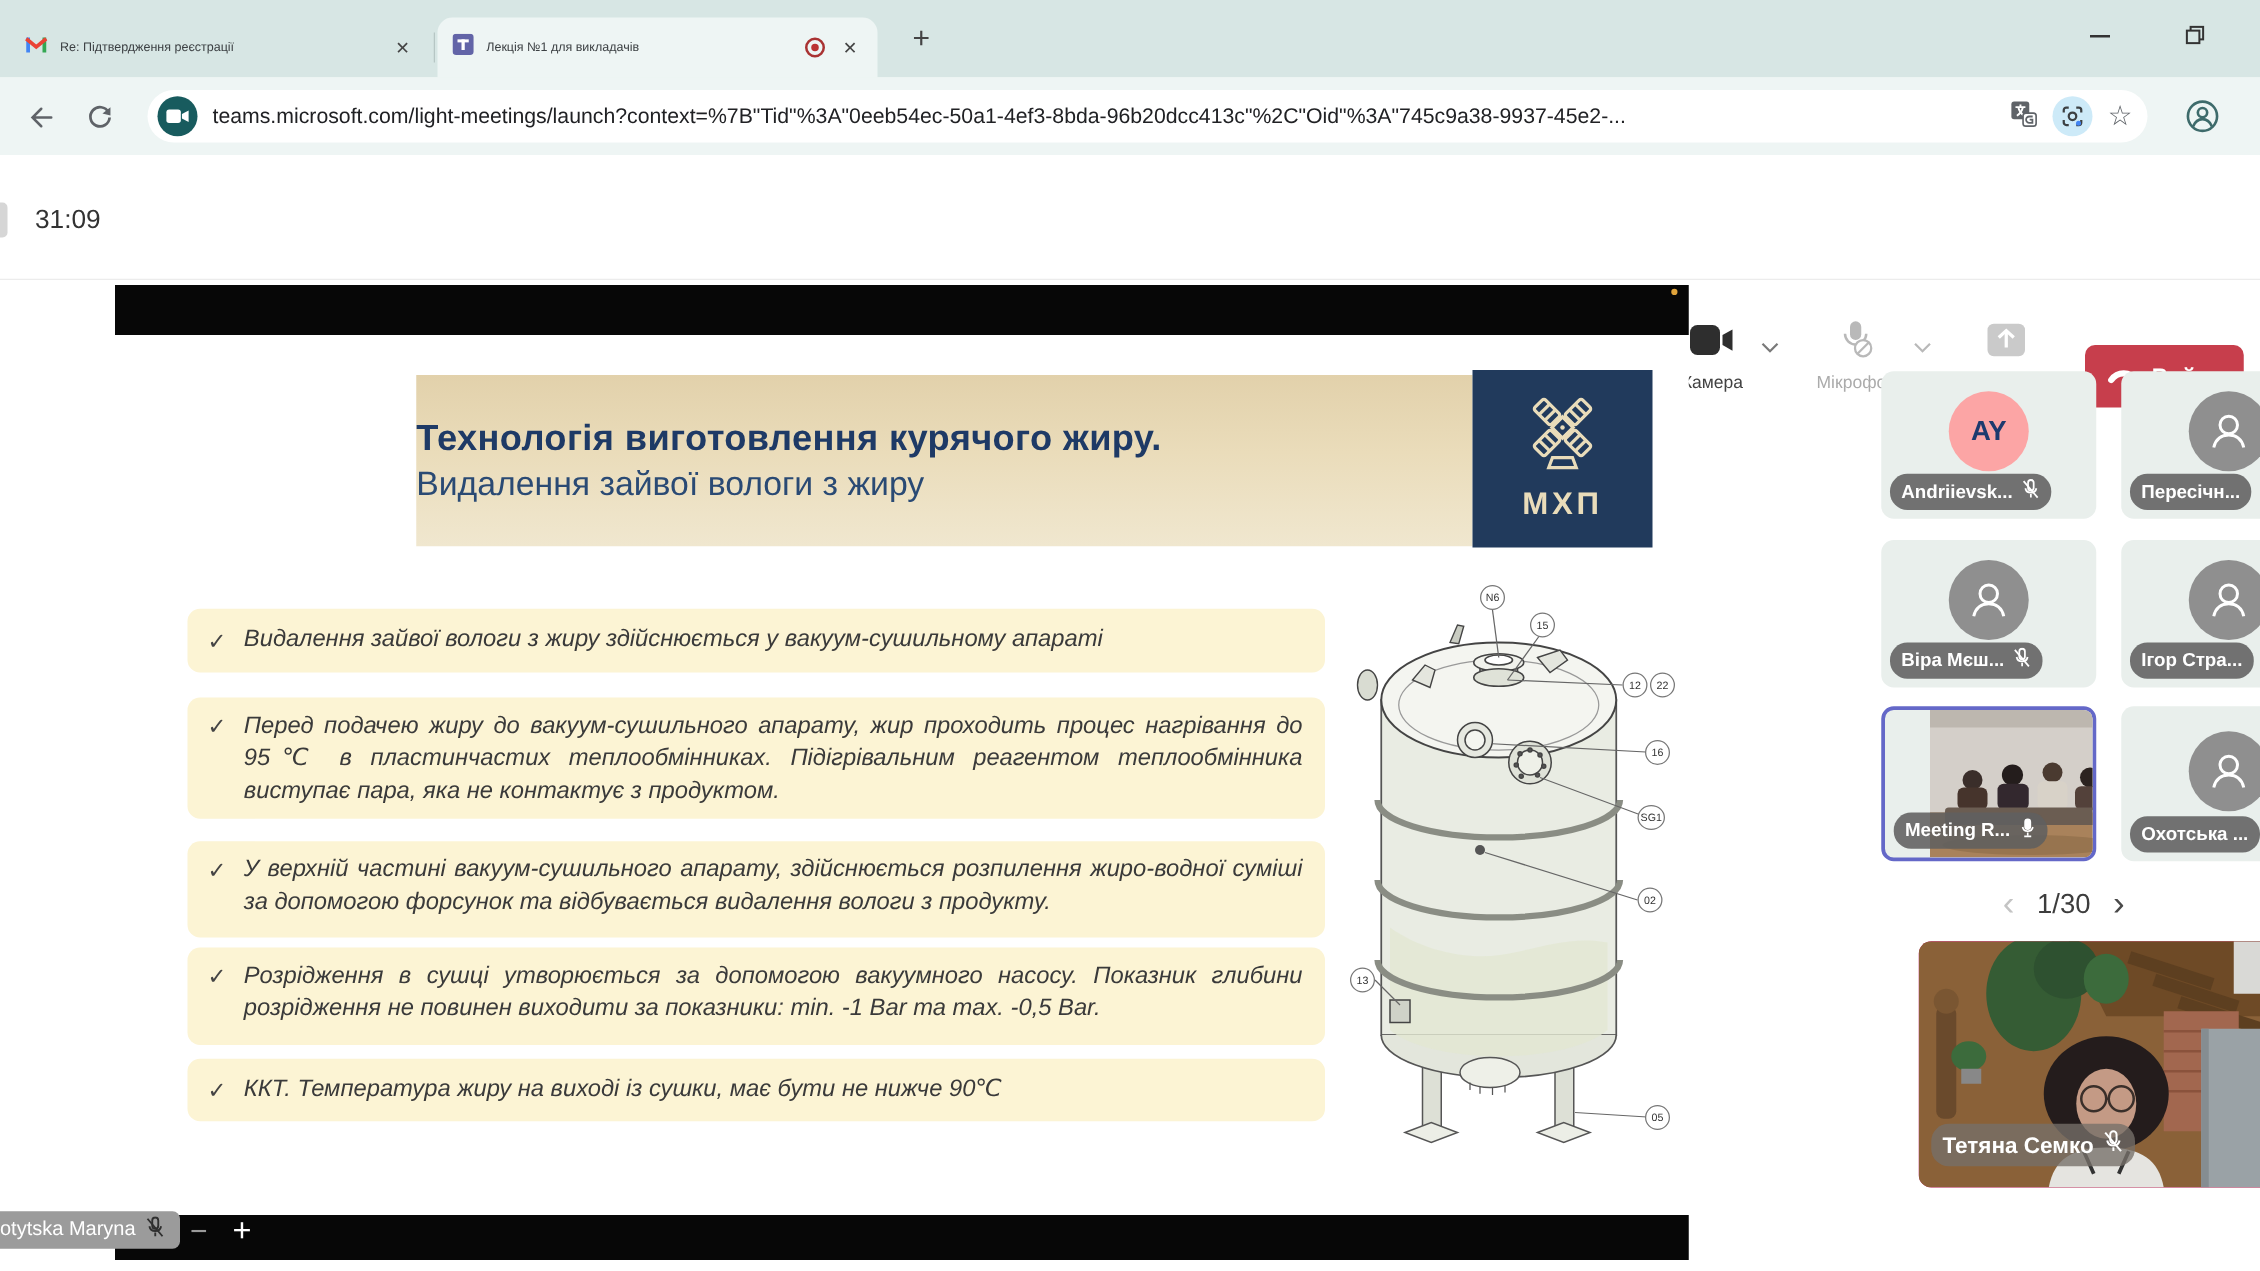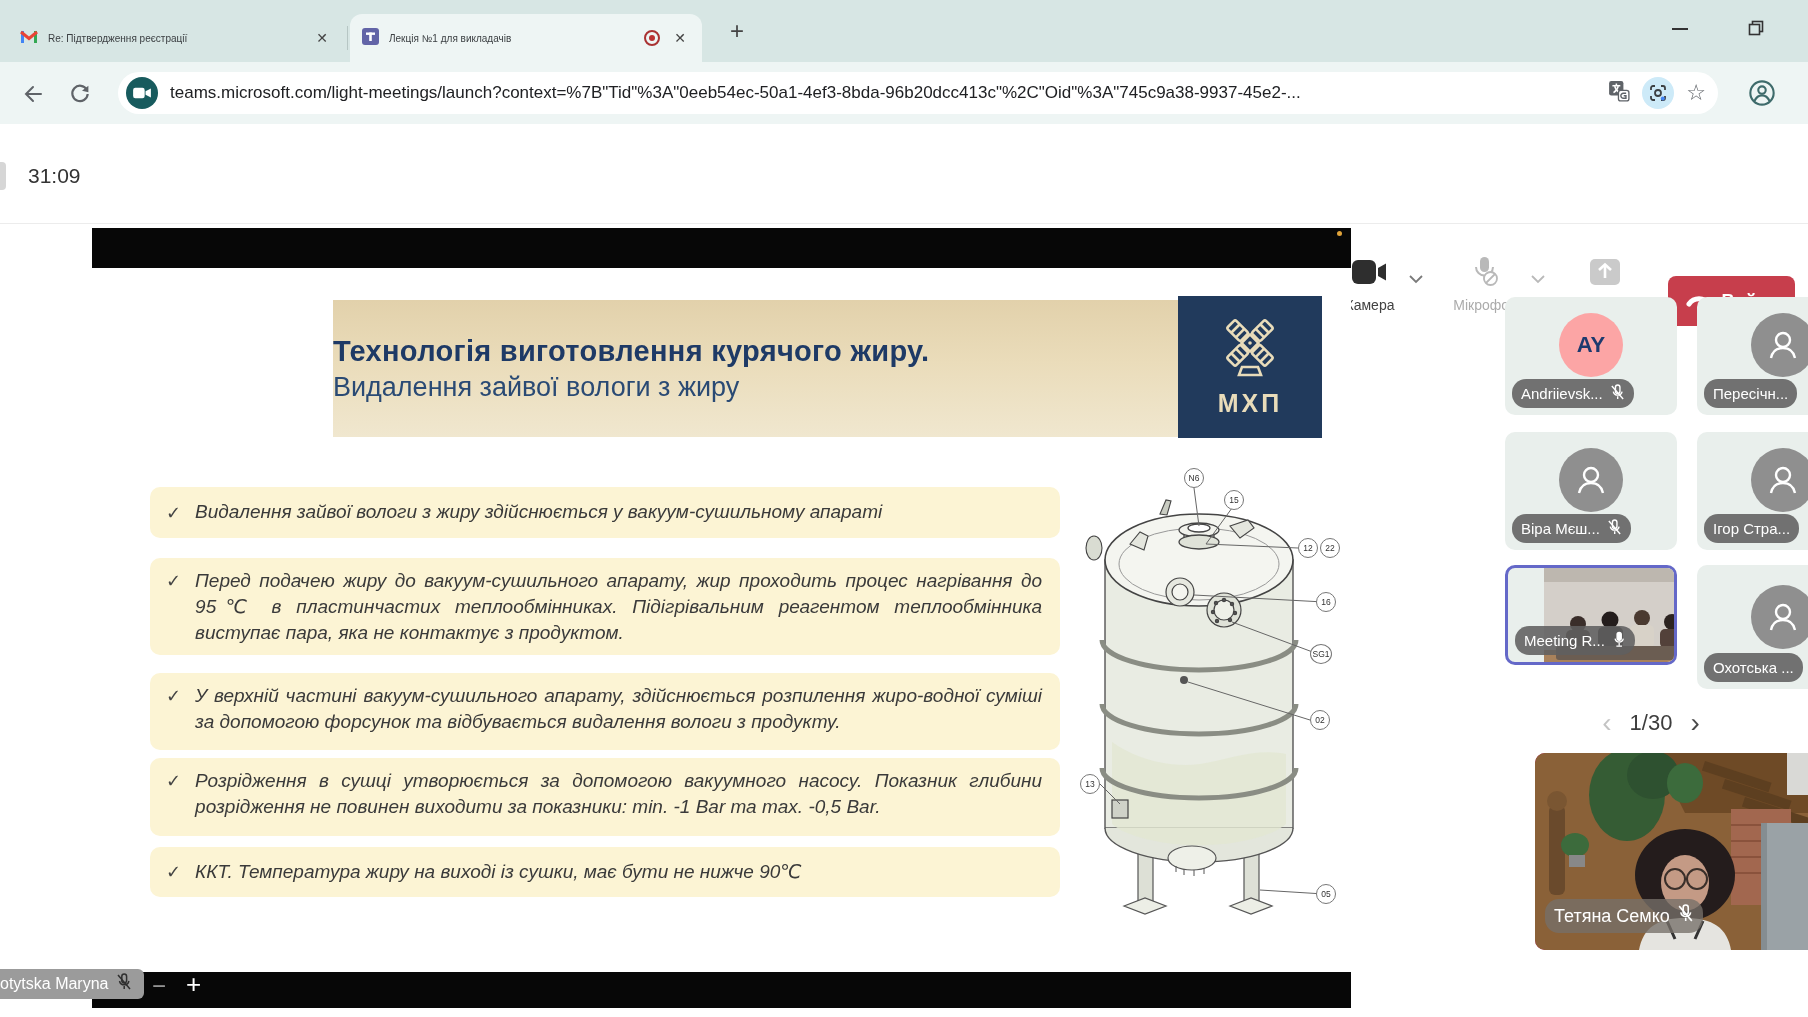--- a/index.html
+++ b/index.html
@@ -68,27 +68,27 @@
   .bullet .t { text-align:justify; }
   .bullet-single { align-items:center; }
   .check { font-style:normal; font-size:18px; color:#444; padding-top:1px; flex:none; }
 
   .diagram { position:absolute; left:1072px; top:452px; width:276px; height:476px; }
   .co { position:absolute; width:20px; height:20px; border:1px solid #777; border-radius:50%;
         background:#fff; font-size:8.5px; color:#333; display:flex; align-items:center; justify-content:center; font-style:normal; }
 
   
   .tile { position:absolute; width:172px; height:118px; background:#e9efec; border-radius:10px; overflow:hidden; }
-  .tile-active { border:3px solid #6468c8; height:100px;padding-left:36px; }
+  .tile-active { border:3px solid #6468c8; height:124px;padding-left:36px; }
   .av { position:absolute; left:54px; top:16px; width:64px; height:64px; border-radius:50%;
         display:flex; align-items:center; justify-content:center; }
   .av-init { background:#fca5a5; color:#1d3a6e; font-size:22px; font-weight:bold; }
   .av-gray { background:#8f8f8f; }
   .pill { position:absolute; left:7px; bottom:7px; height:29px; background:rgba(96,96,96,.88); border-radius:14px;
-          display:flex; align-items:center; gap:7px; padding:0 9px; color:#fff; font-size:15px; white-space:nowrap; }
+          display:flex; align-items:center; gap:7px; padding:0 9px; color:#fff; font-size:15px; white-space:nowrap;font-weight:bold; }
   .pager { position:absolute; left:1505px; top:703px; width:292px; height:40px; display:flex; align-items:center; justify-content:center; gap:18px; }
   .pager-prev { font-size:28px; color:#c4c4c4; line-height:1; }
   .pager-next { font-size:28px; color:#4a4a4a; line-height:1; }
   .pager-text { font-size:22px; color:#3d3d3d; }
   .spot { position:absolute; left:1535px; top:753px; width:292px; height:197px; border-radius:10px; overflow:hidden; background:#be185d; }
   .spot .pill { left:10px; bottom:17px; height:34px; font-size:18px; background:rgba(118,112,105,.78); }
 
   
   .presenter-pill { position:absolute; left:-14px; top:969px; height:30px; background:#9b9b9b; border-radius:6px;
                     display:flex; align-items:center; gap:8px; padding:0 12px 0 14px; color:#fff; font-size:16px; z-index:5; }

